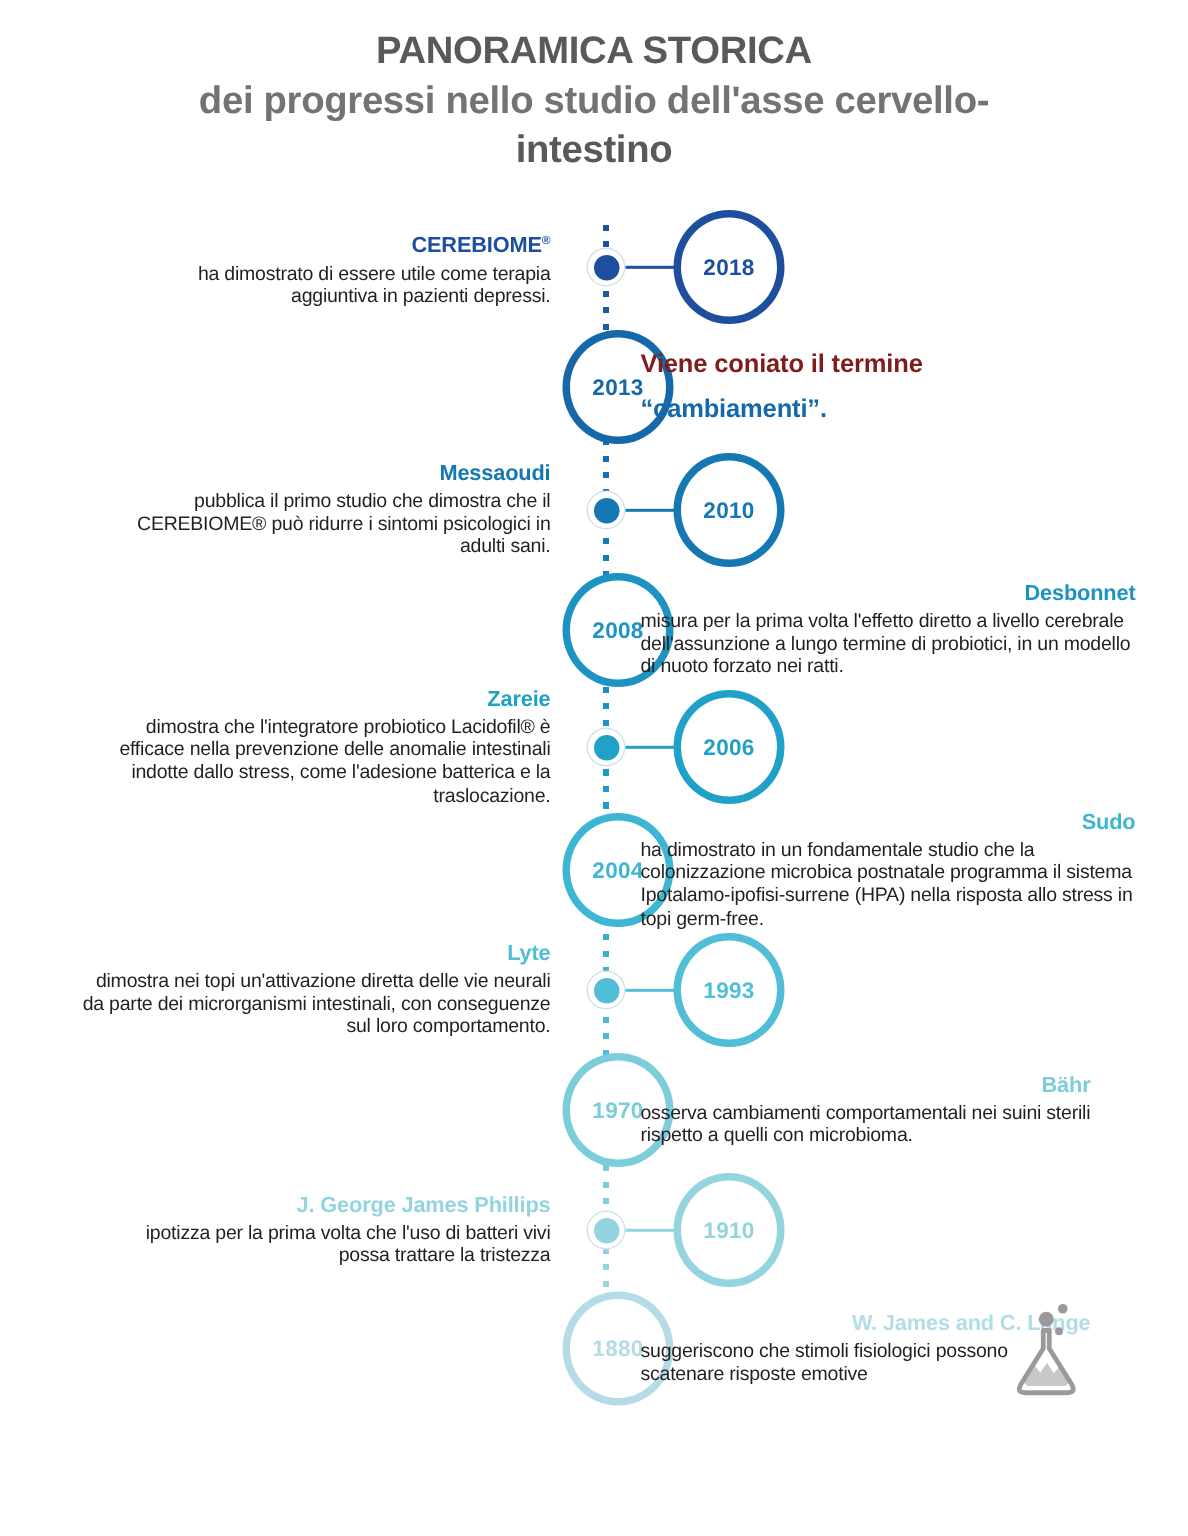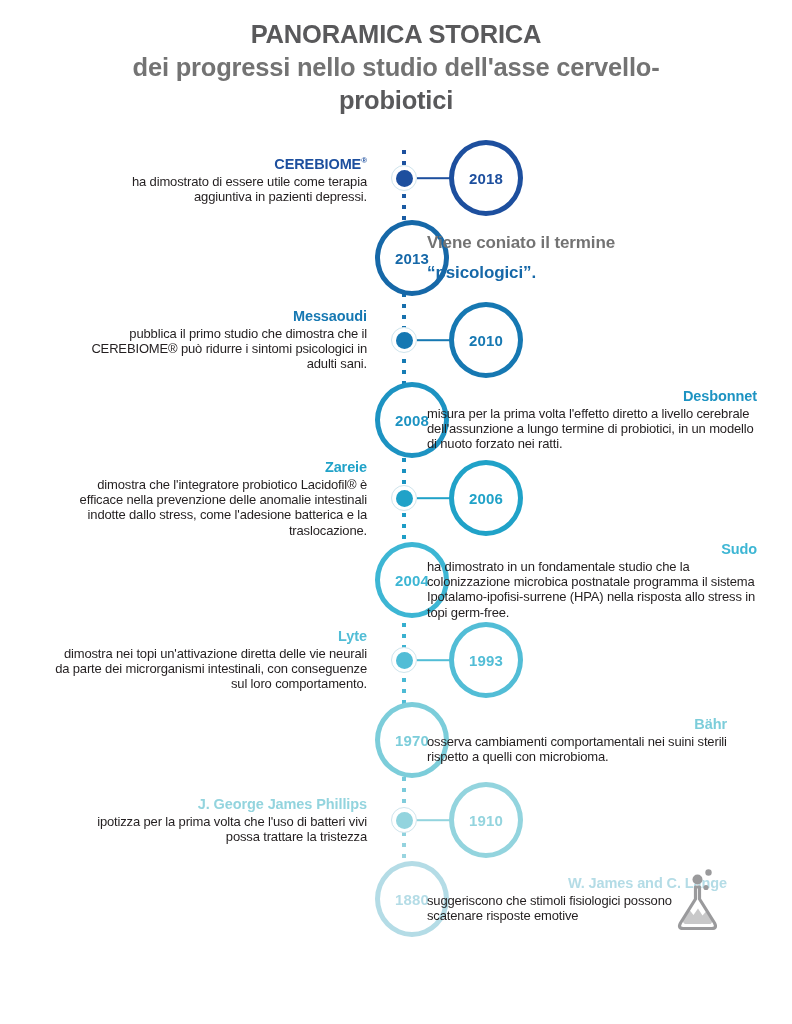--- a/index.html
+++ b/index.html
@@ -165,21 +165,21 @@
   }
 </style>
 </head>
 <body>
 
 <div id="page">
 
   <div class="title-block">
     <div class="title-line" style="color: rgb(89, 89, 91);">PANORAMICA STORICA</div>
     <div class="title-line" style="color: #737373;">dei progressi nello studio dell'asse cervello-</div>
-    <div class="title-line" style="color: rgb(89, 89, 91);">probiotici</div>
+    <div class="title-line" style="color: rgb(89, 89, 91);">intestino</div>
   </div>
 
   <div class="spine"></div>
 
   <div id="rows">
       <div class="row" style="top: 178px;">
         <div class="node">
           <div class="node-dot" style="background: rgb(29, 79, 158);"></div>
         </div>
         <div class="connector to-right" style="background: rgb(29, 79, 158);"></div>
@@ -193,22 +193,22 @@
       </div>
       <div class="row" style="top: 258px;">
         <div class="node">
           <div class="node-dot" style="background: rgb(22, 104, 168);"></div>
         </div>
         <div class="connector to-left" style="background: rgb(22, 104, 168);"></div>
         <div class="year-bubble left" style="border-color: rgb(22, 104, 168); border-width: 5.5px;">
           <div class="year-text" style="color: rgb(22, 104, 168);">2013</div>
         </div>
         <div class="txt side-right" style="width: 310px;">
-          <div class="txt-statement" style="color: #737373;">Viene coniato il termine</div>
-          <div class="txt-statement" style="color: rgb(22, 104, 168);">“psicologici”.</div>
+          <div class="txt-statement" style="color: #7f1d1d;">Viene coniato il termine</div>
+          <div class="txt-statement" style="color: rgb(22, 104, 168);">“cambiamenti”.</div>
         </div>
       </div>
       <div class="row" style="top: 340px;">
         <div class="node">
           <div class="node-dot" style="background: rgb(22, 120, 178);"></div>
         </div>
         <div class="connector to-right" style="background: rgb(22, 120, 178);"></div>
         <div class="year-bubble right" style="border-color: rgb(22, 120, 178); border-width: 5.5px;">
           <div class="year-text" style="color: rgb(22, 120, 178);">2010</div>
         </div>

